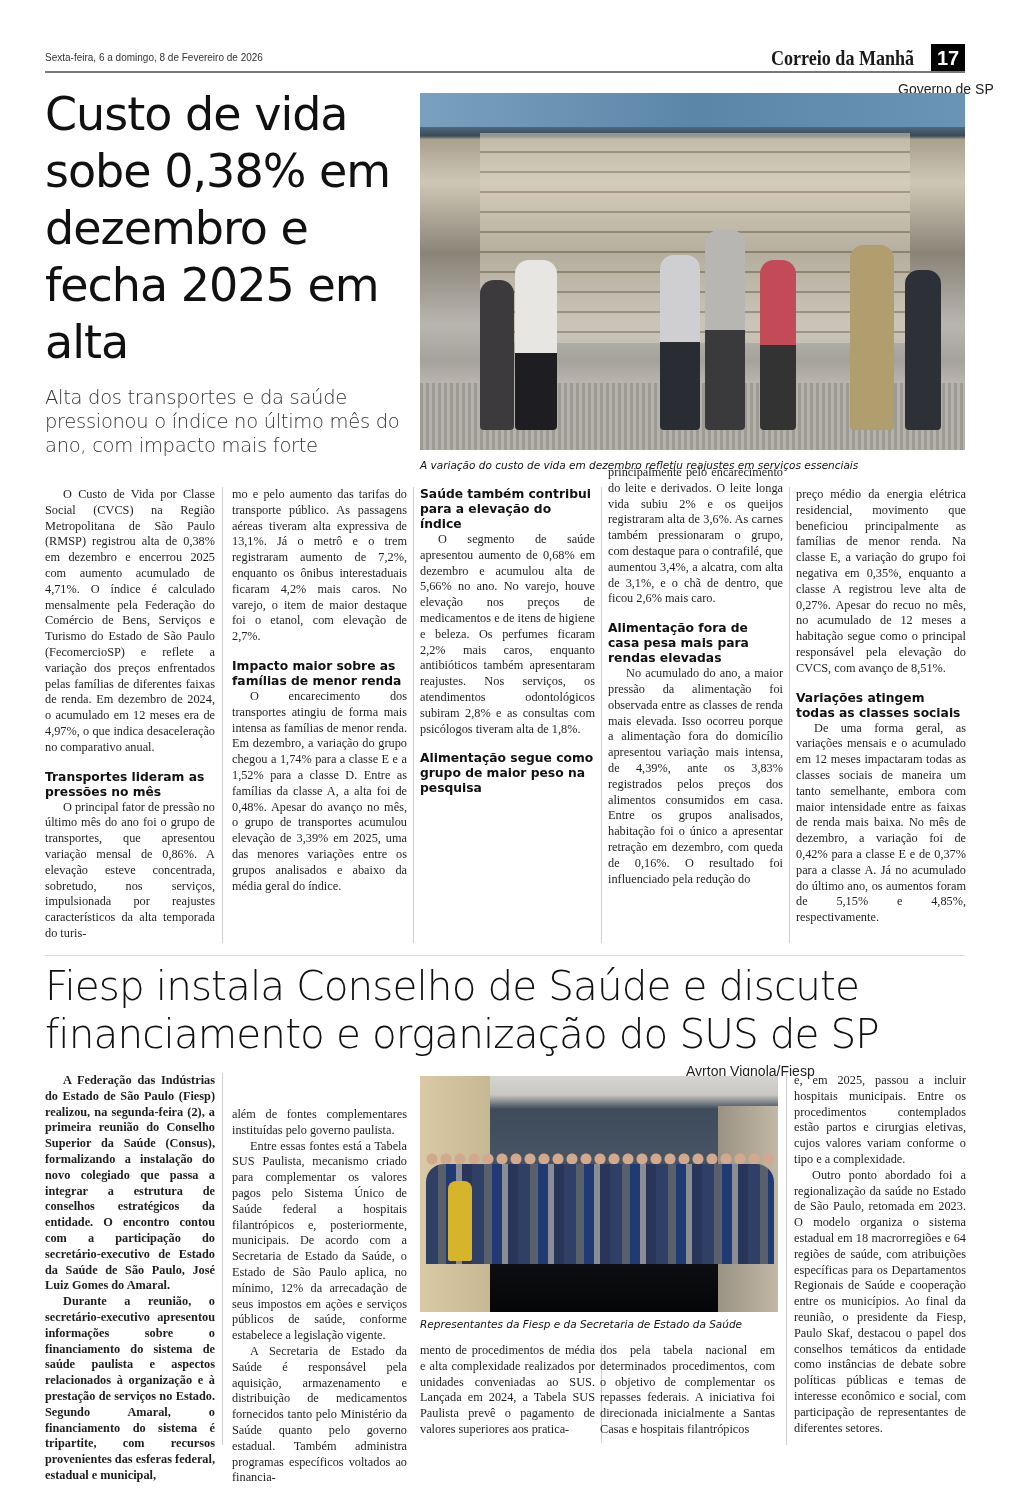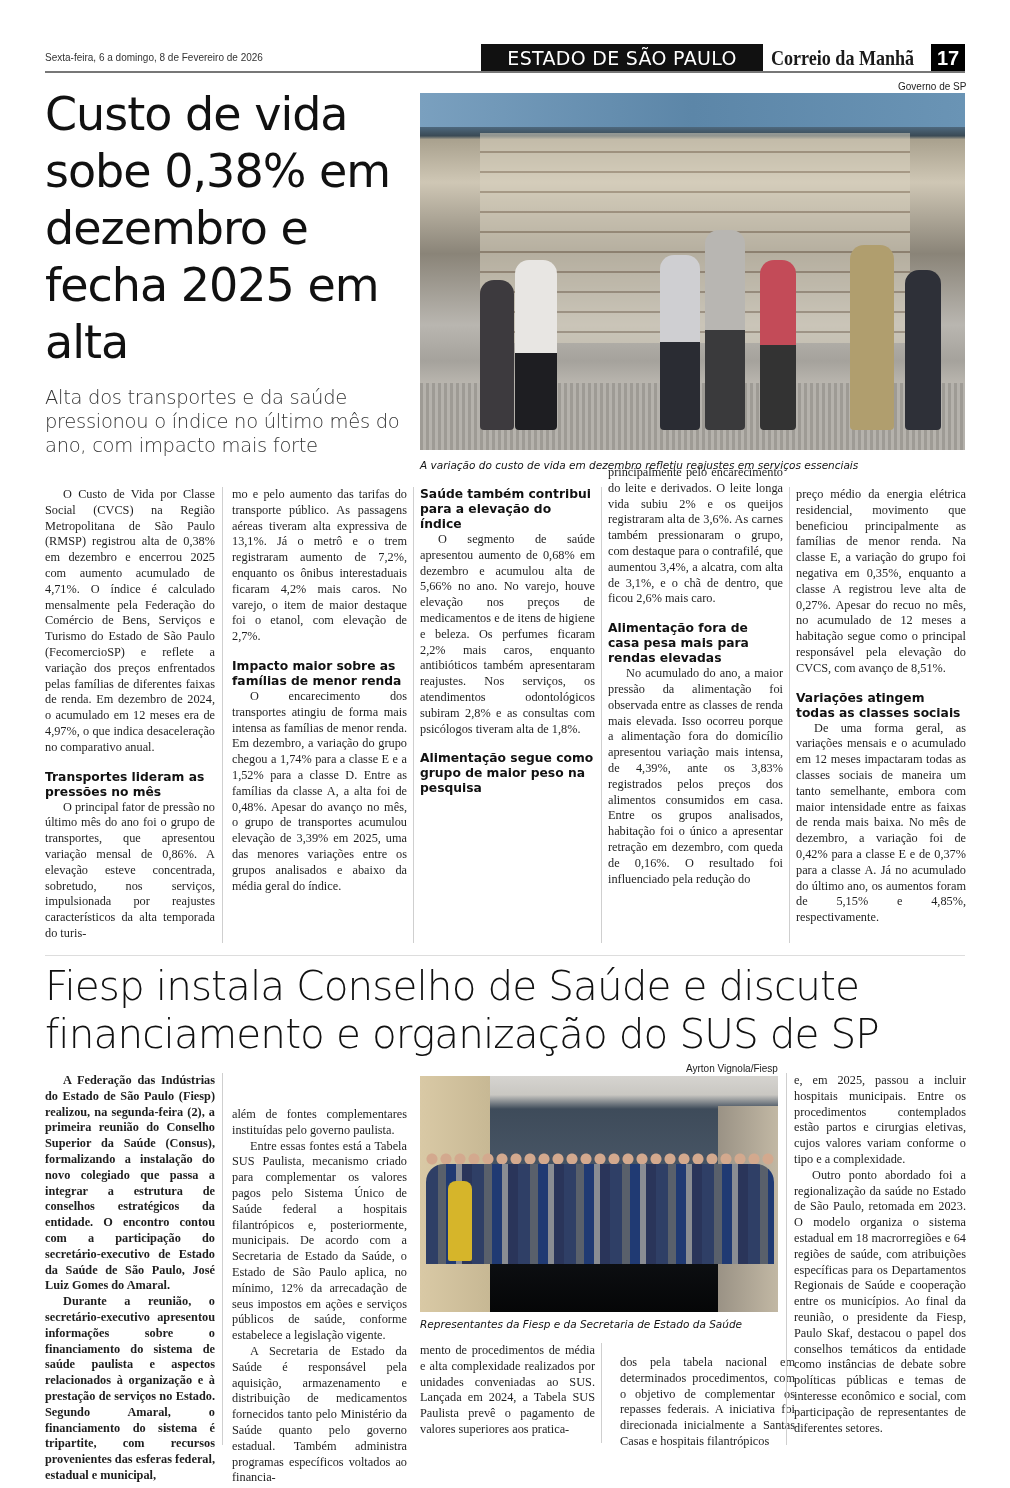--- a/index.html
+++ b/index.html
@@ -6,21 +6,21 @@
   html, body { width: 1010px; height: 1488px; background: #ffffff; overflow: hidden; }
   body { position: relative; font-family: "Liberation Serif", serif; color: #1a1a1a; }
 
   .masthead { position: absolute; left: 45px; top: 44px; width: 920px; height: 28px; }
   .masthead .date { position: absolute; left: 0; top: 8px; font-family: "Liberation Sans", sans-serif; font-size: 10px; color: #333; }
   .masthead .section { position: absolute; left: 436px; top: 0; width: 282px; height: 28px; background: #111; color: #fff; font-family: "DejaVu Sans", sans-serif; font-size: 19px; text-align: center; line-height: 28px; letter-spacing: 0.3px; }
   .masthead .paper { position: absolute; left: 726px; top: 2px; font-family: "Liberation Serif", serif; font-weight: bold; font-size: 21px; transform: scaleX(0.86); transform-origin: left; }
   .masthead .pageno { position: absolute; left: 886px; top: 0; width: 34px; height: 28px; background: #000000; color: #fff; font-family: "Liberation Sans", sans-serif; font-weight: bold; font-size: 20px; text-align: center; line-height: 28px; }
   .rule { position: absolute; left: 45px; top: 71px; width: 920px; height: 2px; background: #777; }
 
-  .credit { position: absolute; font-family: "Liberation Sans", sans-serif; font-size: 10px; color: #222; }
+  .credit { position: absolute; font-family: "Liberation Sans", sans-serif; font-size: 14px; color: #222; }
 
   .headline1 { position: absolute; left: 45px; top: 86px; width: 370px; font-family: "DejaVu Sans", sans-serif; font-weight: 500; font-size: 46px; line-height: 57px; letter-spacing: -1px; color: #111; }
   .subhead1 { position: absolute; left: 45px; top: 386px; width: 365px; font-family: "DejaVu Sans", sans-serif; font-weight: 300; font-size: 19.5px; line-height: 24px; color: #333; letter-spacing: -0.3px; }
 
   .photo1 { position: absolute; left: 420px; top: 93px; width: 545px; height: 357px; overflow: hidden;
     background:
       linear-gradient(180deg, #6b8aa3 0%, #5a7c98 8%, #3a4a55 12%, #a9a18e 13%, #cfc7b5 25%, #8a8478 45%, #b9b6b0 65%, #a5a29c 75%, #c8c4bc 86%, #9c9890 100%); }
   .photo1 .awning { position: absolute; left: 0; top: 0; width: 100%; height: 34px; background: linear-gradient(90deg,#7aa0bf,#5c86a8 50%,#6a94b5); }
   .photo1 .shelves { position: absolute; left: 60px; top: 40px; width: 430px; height: 210px; background: repeating-linear-gradient(180deg,#d9d2c0 0 18px,#8d7c68 18px 20px), linear-gradient(90deg,#c94b3a,#e5d26b,#4a9ad4,#d65b9f,#5fb06e); opacity: .55; }
   .photo1 .floor { position: absolute; left: 0; top: 290px; width: 100%; height: 67px; background: repeating-linear-gradient(90deg,#9e9b95 0 3px,#b5b2ac 3px 6px); }
@@ -44,21 +44,20 @@
   .photo2 .wall-r { position: absolute; right: 0; top: 30px; width: 60px; height: 206px; background: linear-gradient(90deg,#9a9285,#c2b8a4); }
   .photo2 .crowd { position: absolute; left: 6px; top: 88px; width: 348px; height: 100px; background: repeating-linear-gradient(90deg,#2f3f66 0 12px,#59606b 12px 20px,#203a73 20px 30px,#8a8d93 30px 36px,#2a355a 36px 46px); border-radius: 18px 18px 0 0; }
   .photo2 .heads { position: absolute; left: 6px; top: 72px; width: 348px; height: 22px; background: radial-gradient(circle at 6px 11px,#d3a98e 5px,transparent 6px) 0 0/14px 22px repeat-x; }
   .photo2 .yellow { position: absolute; left: 28px; top: 105px; width: 24px; height: 80px; background: #d6b52a; border-radius: 8px 8px 2px 2px; }
 </style>
 </head>
 <body>
 
 <div class="masthead">
   <span class="date">Sexta-feira, 6 a domingo, 8 de Fevereiro de 2026</span>
-  <span class="section">ESTADO DE SÃO PAULO</span>
   <span class="paper">Correio da Manhã</span>
   <span class="pageno">17</span>
 </div>
 <div class="rule"></div>
 
 <h1 class="headline1">Custo de vida sobe 0,38% em dezembro e fecha 2025 em alta</h1>
 <p class="subhead1">Alta dos transportes e da saúde pressionou o índice no último mês do ano, com impacto mais forte</p>
 
 <span class="credit" style="left:898px; top:81px;">Governo de SP</span>
 <div class="photo1">
@@ -127,20 +126,20 @@
   <div class="heads"></div>
   <div class="crowd"></div>
   <div class="yellow"></div>
 </div>
 <span class="caption" style="left:420px; top:1318px;">Representantes da Fiesp e da Secretaria de Estado da Saúde</span>
 
 <div class="col" style="left:420px; top:1343px; width:175px;">
   <p style="text-indent:0">mento de procedimentos de média e alta complexidade realizados por unidades conveniadas ao SUS. Lançada em 2024, a Tabela SUS Paulista prevê o pagamento de valores superiores aos pratica-</p>
 </div>
 <div class="vr" style="left:601px; top:1343px; height:100px;"></div>
-<div class="col" style="left:620px; top:1343px; width:175px;margin-top:12px;">
+<div class="col" style="left:600px; top:1343px; width:175px;">
   <p style="text-indent:0">dos pela tabela nacional em determinados procedimentos, com o objetivo de complementar os repasses federais. A iniciativa foi direcionada inicialmente a Santas Casas e hospitais filantrópicos</p>
 </div>
 <div class="vr" style="left:786px; top:1073px; height:372px;"></div>
 <div class="col" style="left:794px; top:1073px; width:172px;">
   <p style="text-indent:0">e, em 2025, passou a incluir hospitais municipais. Entre os procedimentos contemplados estão partos e cirurgias eletivas, cujos valores variam conforme o tipo e a complexidade.</p>
   <p>Outro ponto abordado foi a regionalização da saúde no Estado de São Paulo, retomada em 2023. O modelo organiza o sistema estadual em 18 macrorregiões e 64 regiões de saúde, com atribuições específicas para os Departamentos Regionais de Saúde e cooperação entre os municípios. Ao final da reunião, o presidente da Fiesp, Paulo Skaf, destacou o papel dos conselhos temáticos da entidade como instâncias de debate sobre políticas públicas e temas de interesse econômico e social, com participação de representantes de diferentes setores.</p>
 </div>
 
 </body></html>

